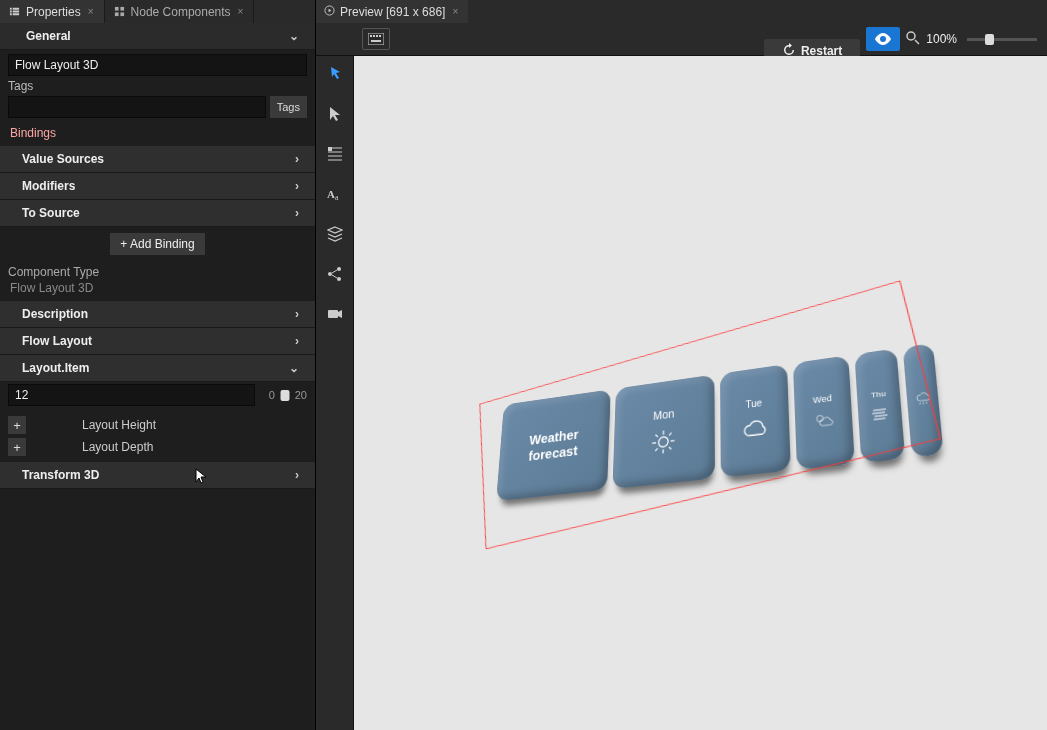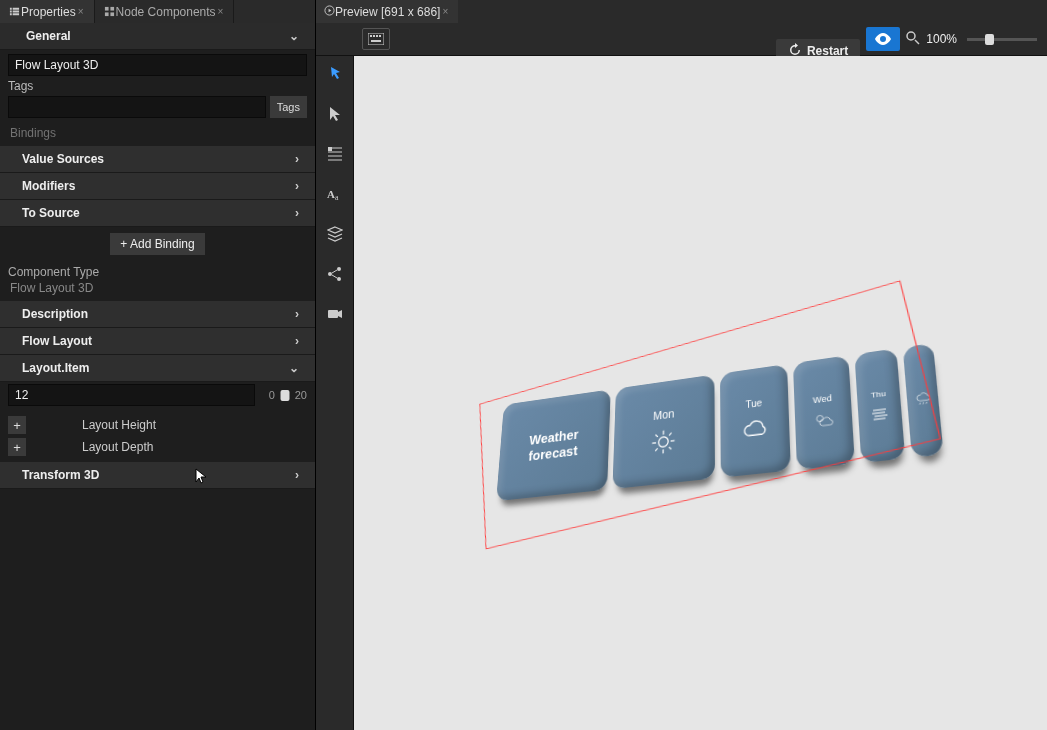--- a/index.html
+++ b/index.html
@@ -23,20 +23,21 @@
 .tabs {
   height: 23px;
   background: #2a2a2a;
   display: flex;
   align-items: stretch;
 }
 .tab {
   display: flex;
   align-items: center;
   padding: 0 8px;
+  gap: 5px;
   background: #333;
   border-right: 1px solid #1a1a1a;
   color: #ddd;
   cursor: pointer;
 }
 .tab.inactive { background: #2a2a2a; color: #aaa; }
 .tab-close {
   color: #888;
   font-size: 10px;
   padding: 0 2px;
@@ -70,21 +71,21 @@
   font-size: 12px;
 }
 .tags-btn {
   background: #3a3a3a;
   border: none;
   color: #ddd;
   padding: 3px 7px;
   font-size: 11px;
   cursor: pointer;
 }
-.sub-label { color: #737373; padding: 4px 0 2px 2px; }
+.sub-label { color: #fca5a5; padding: 4px 0 2px 2px; }
 .add-binding-row { display: flex; justify-content: center; padding: 6px 0; }
 .add-binding-btn {
   background: #3a3a3a;
   border: none;
   color: #eee;
   padding: 4px 10px;
   font-size: 12px;
   cursor: pointer;
 }
 .comp-type-label { color: #aaa; padding: 4px 8px 0; }
@@ -129,21 +130,21 @@
 .add-prop-label { color: #ccc; margin-left: 48px; }
 
 .panel-right {
   flex: 1;
   display: flex;
   flex-direction: column;
   background: #1a1a1a;
 }
 .preview-tab-bar { height: 23px; background: #2a2a2a; display: flex; }
 .preview-tab {
-  display: flex; align-items: center; 
+  display: flex; align-items: center; gap: 5px;
   padding: 0 8px; background: #333; color: #ddd;
 }
 .preview-toolbar {
   height: 33px;
   background: #2a2a2a;
   display: flex;
   align-items: center;
   border-bottom: 1px solid #111;
   padding: 0 6px;
 }
@@ -166,21 +167,21 @@
 .preview-body { flex: 1; display: flex; background:#1a1a1a; }
 .canvas {
   flex: 1;
   background: #e6e6e6;
   position: relative;
   overflow: hidden;
 }
 .toolbar-spacer { flex: 1; }
 .restart-btn {
   display: flex; align-items: center; gap: 5px;
-  background: #3a3a3a; padding: 4px 12px;
+  background: #3a3a3a; padding: 4px 18px;
   color: #eee; font-weight: bold; cursor: pointer;
   border-radius:2px;
   margin-top:24px;
 }
 .eye-btn {
   width: 34px; height: 24px;
   background: #1976d2;
   display: flex; align-items: center; justify-content: center;
   color: #fff; cursor: pointer; margin: 0 6px;
   border-radius:2px;

